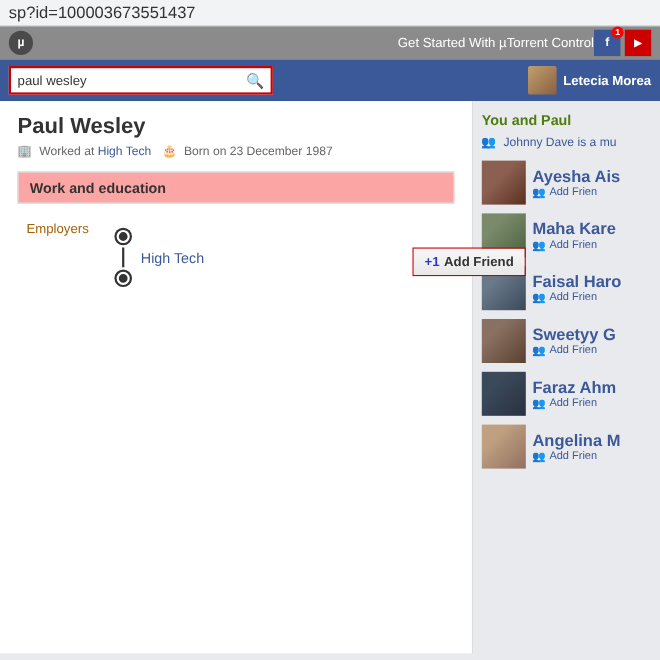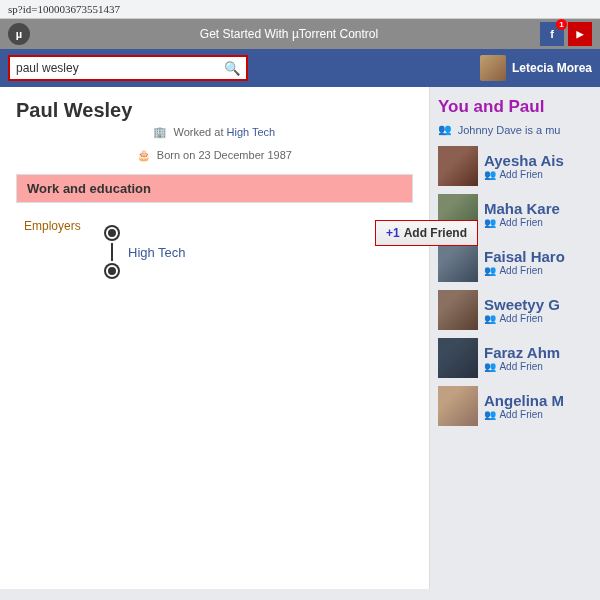--- a/index.html
+++ b/index.html
@@ -2,44 +2,43 @@
 <html><head>
   <meta charset="utf-8">
   <style>
     * { margin: 0; padding: 0; box-sizing: border-box; }
     body { font-family: Arial, sans-serif; font-size: 13px; background: #e9eaed; width: 600px; height: 600px; overflow: hidden; }
 
     
     .address-bar {
       background: #f1f3f4;
       padding: 3px 8px;
-      font-size: 11px;
+      font-size: 15px;
       color: #333;
       border-bottom: 1px solid #ccc;
-      font-family: Liberation Serif, serif;
     }
 
     
     .utorrent-bar {
       background: #8b8b8b;
       display: flex;
       align-items: center;
       padding: 4px 8px;
       height: 30px;
     }
     .utorrent-logo {
       width: 22px; height: 22px;
       background: #4a4a4a;
       border-radius: 50%;
       display: flex; align-items: center; justify-content: center;
       color: #fff; font-size: 11px; font-weight: bold;
       margin-right: 8px;
     }
     .utorrent-text {
-      flex: 1; text-align: center;
+      flex: 1; text-align: right;
       color: #fff; font-size: 12px;
     }
     .utorrent-right {
       display: flex; gap: 4px;
     }
     .fb-icon-small {
       width: 24px; height: 24px;
       background: #3b5998;
       color: #fff;
       display: flex; align-items: center; justify-content: center;
@@ -128,21 +127,20 @@
       color: #333;
       margin-bottom: 4px;
     }
     .profile-meta {
       font-size: 11px;
       color: #666;
       display: flex;
       align-items: center;
       gap: 10px;
       margin-bottom: 12px;
-      flex-direction: column;
     }
     .profile-meta .meta-icon {
       margin-right: 3px;
     }
     .meta-link {
       color: #3b5998;
       text-decoration: none;
     }
 
     .add-friend-btn {
@@ -217,23 +215,23 @@
     .right-col {
       width: 170px;
       padding: 10px 8px;
       background: #e9eaed;
       overflow: hidden;
     }
     .you-and-paul {
       margin-bottom: 10px;
     }
     .section-title {
-      font-size: 17px;
-      font-weight: bold;
-      color: #a21caf;
+      font-size: 13px;
+      font-weight: bold;
+      color: #4d7c0f;
       margin-bottom: 6px;
     }
     .mutual-friend {
       display: flex;
       align-items: center;
       gap: 6px;
       font-size: 11px;
       color: #3b5998;
     }
     .people-section {

